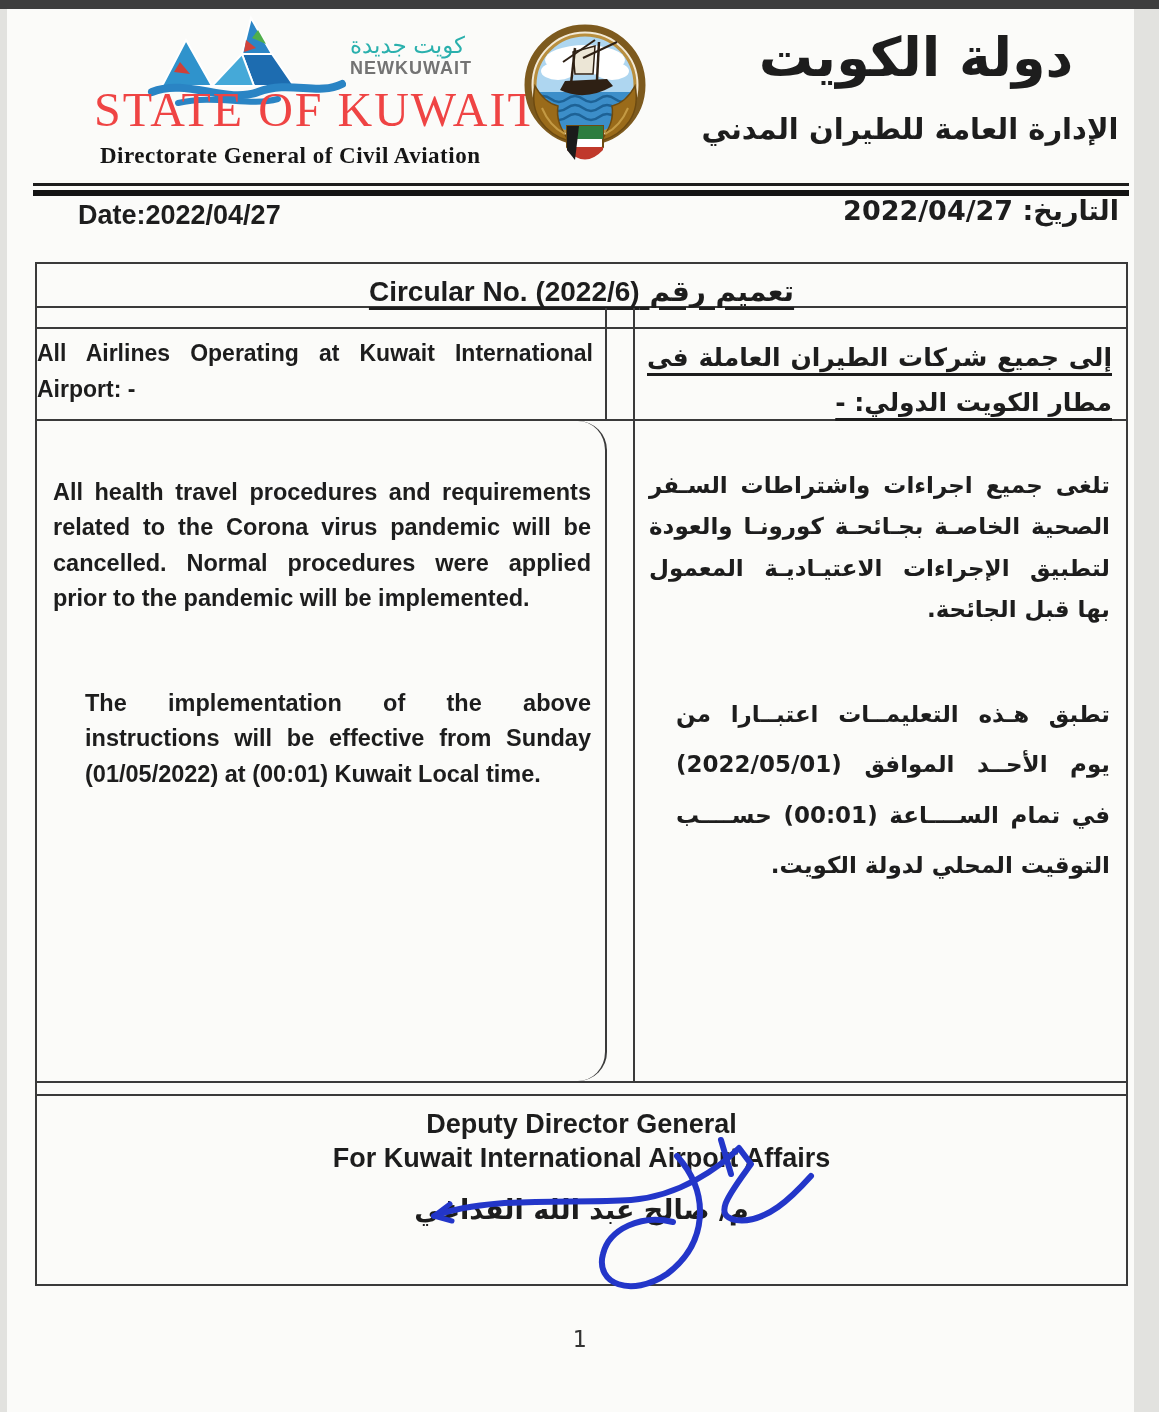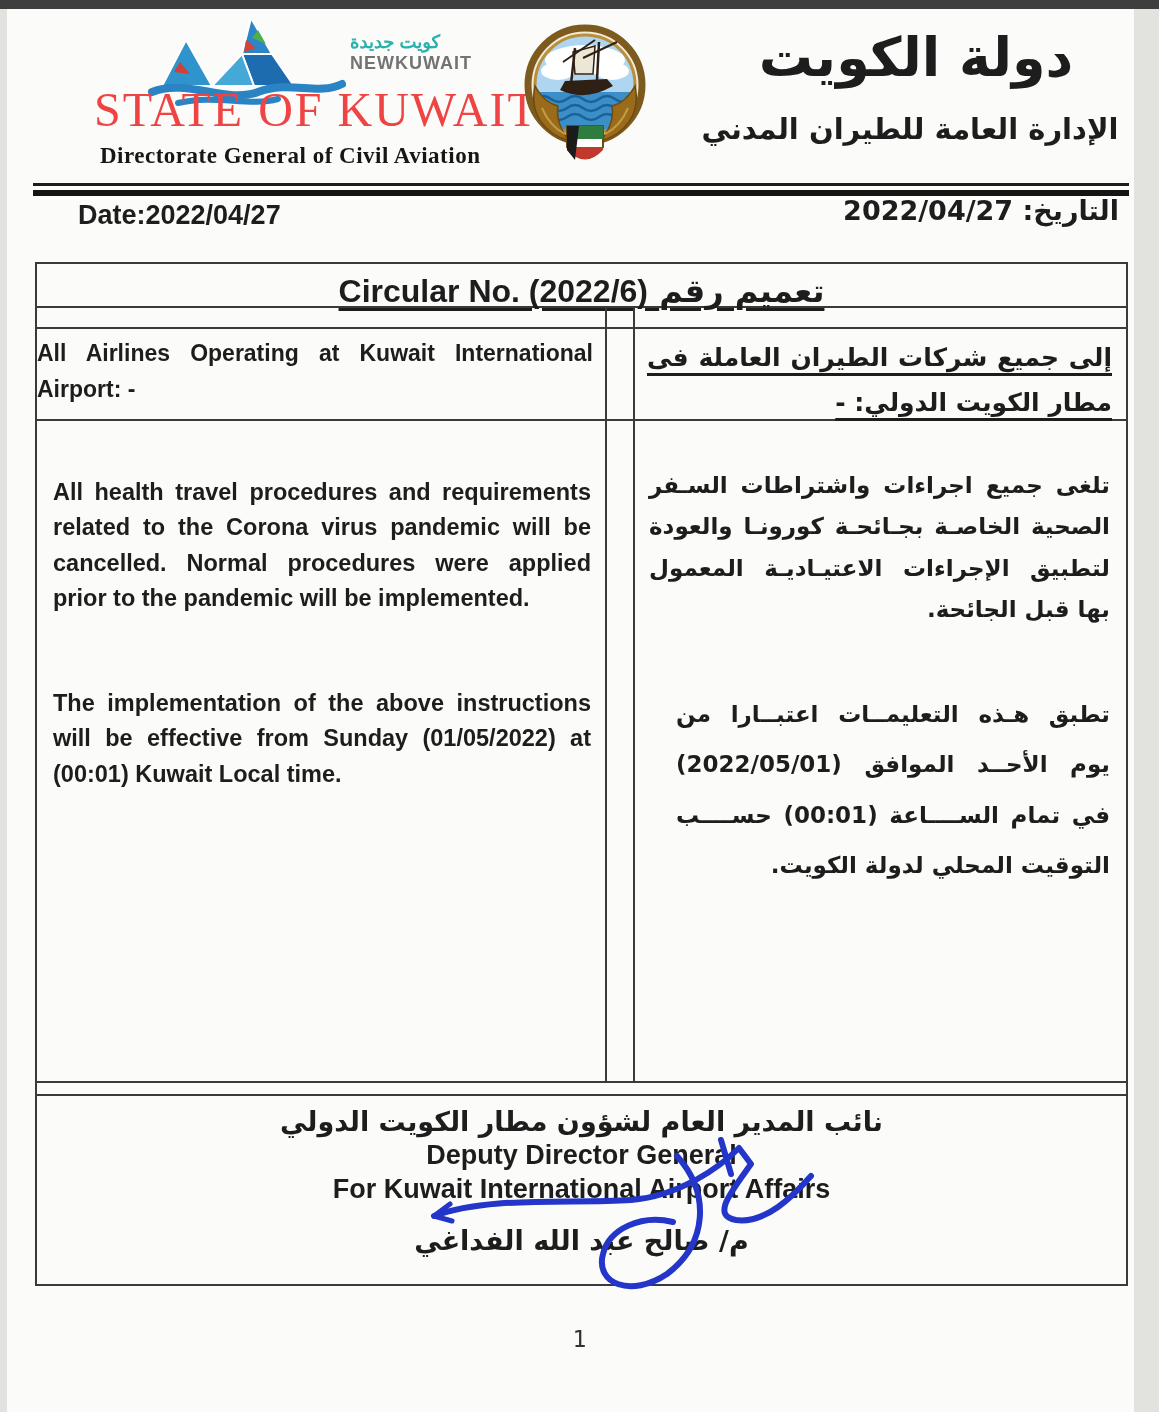--- a/index.html
+++ b/index.html
@@ -8,21 +8,21 @@
     background:#fbfbf9; overflow:hidden;
     font-family:"Liberation Sans", sans-serif; color:#1d1d1d;
   }
   .scan-top    { position:absolute; top:0; left:0; width:1159px; height:9px; background:#3e3e3e; }
   .scan-left   { position:absolute; top:9px; left:0; width:7px; height:1403px; background:#e2e2df; }
   .scan-right  { position:absolute; top:9px; right:0; width:25px; height:1403px; background:#dddddad9; }
 
   
   .logo-wrap { position:absolute; left:146px; top:14px; display:flex; align-items:flex-start; }
   .logo-text { margin-left:4px; padding-top:18px; line-height:1.15; text-align:left; }
-  .logo-ar   { color:#2ab0ad; font-size:18px; font-weight:bold; display:block; }
+  .logo-ar   { color:#2ab0ad; font-size:23px; font-weight:normal; display:block; }
   .logo-en   { color:#737373; font-size:18px; font-weight:bold; letter-spacing:1px; display:block; }
 
   .state-title { position:absolute; left:94px; top:82px; font-family:"Liberation Serif", serif;
                  font-size:48px; letter-spacing:2px; color:#ef4444; }
   .dir-subtitle{ position:absolute; left:100px; top:143px; font-family:"Liberation Serif", serif;
                  font-size:23px; font-weight:bold; letter-spacing:0.5px; color:#161616; }
 
   .emblem { position:absolute; left:515px; top:22px; }
 
   .ar-state { position:absolute; right:38px; top:26px; width:410px; text-align:center;
@@ -40,41 +40,41 @@
   
   .tbl  { position:absolute; left:35px; top:262px; width:1089px; border:2px solid #3a3a3a; }
   .trow { display:flex; border-top:2px solid #3a3a3a; box-sizing:border-box; }
   .trow.first { border-top:none; }
   .c-l { width:570px; border-right:2px solid #3a3a3a; box-sizing:border-box; }
   .c-m { width:28px;  border-right:2px solid #3a3a3a; box-sizing:border-box; }
   .c-r { flex:1; box-sizing:border-box; }
   .c-full { flex:1; box-sizing:border-box; }
 
   .r-title { height:42px; align-items:center; justify-content:center; }
-  .title-line { direction:rtl; font-size:32px; font-weight:bold;
+  .title-line { direction:rtl; font-size:28px; font-weight:bold;
                 text-decoration:underline; text-decoration-thickness:3px; text-underline-offset:6px;
                 font-family:"DejaVu Sans", sans-serif;margin-top:12px; }
   .title-line .en { font-family:"Liberation Sans", sans-serif; }
 
   .r-spacer1 { height:21px; }
   .r-addr    { height:92px; }
   .r-body    { height:662px; }
   .r-spacer2 { height:13px; }
   .r-sign    { height:190px; position:relative; }
 
   .addr-en { padding:7px 12px 0 0; font-size:23px; font-weight:bold; line-height:1.55;
              text-decoration-thickness:2.5px; text-underline-offset:5px;
              text-align:justify; }
   .addr-ar { direction:rtl; padding:6px 14px 0 12px; font-size:25px; font-weight:bold; line-height:1.8;
              text-decoration:underline; text-decoration-thickness:2.5px; text-underline-offset:7px;
              text-align:justify; font-family:"DejaVu Sans", sans-serif; }
 
-  .body-en { padding:54px 14px 0 16px; font-size:23.5px; font-weight:bold; }
+  .body-en { padding:54px 14px 0 16px; font-size:23.5px; font-weight:bold;border-radius:29px; }
   .body-en p { margin:0; line-height:1.5; text-align:justify; }
-  .body-en p + p { margin-top:70px; }
+  .body-en p + p { margin-top:70px;margin-left:32px; }
 
   .body-ar { direction:rtl; padding:44px 16px 0 14px; font-size:23px; font-weight:bold;
              font-family:"DejaVu Sans", sans-serif; }
   .body-ar p { margin:0; text-align:justify; }
   .body-ar .p1 { line-height:1.8; }
   .body-ar .p2 { margin-top:58px; line-height:2.2;margin-left:27px; }
 
   .sign-box { text-align:center; padding-top:10px; }
   .sig-ar-title { font-size:27px; font-weight:bold; direction:rtl; font-family:"DejaVu Sans", sans-serif; }
   .sig-en { font-size:27px; font-weight:bold; margin-top:3px; }
@@ -186,21 +186,20 @@
         <p class="p2">تطبق هـذه التعليمــات اعتبــارا من يوم الأحــد الموافق (2022/05/01) في تمام الســــاعة (00:01) حســــب التوقيت المحلي لدولة الكويت.</p>
       </div>
     </div>
 
     <div class="trow r-spacer2">
       <div class="c-full"></div>
     </div>
 
     <div class="trow r-sign">
       <div class="c-full sign-box">
-        <div class="sig-ar-title">نائب المدير العام لشؤون مطار الكويت الدولي</div>
         <div class="sig-en">Deputy Director General</div>
         <div class="sig-en">For Kuwait International Airport Affairs</div>
         <div class="sig-name">م/ صالح عبد الله الفداغي</div>
         <svg class="sig-ink" width="410" height="160" viewBox="0 0 410 160">
           <path d="M15,82 C 70,62 150,70 212,66 C 262,62 302,32 320,14 L 332,30 C 312,58 292,82 317,86 C 347,90 374,62 392,42" fill="none" stroke="#2336c9" stroke-width="6" stroke-linecap="round" stroke-linejoin="round"></path>
           <path d="M15,82 l 16,-12 M15,82 l 18,5" fill="none" stroke="#2336c9" stroke-width="5" stroke-linecap="round"></path>
           <path d="M258,22 C 292,60 288,110 248,140 C 212,164 176,150 184,120 C 190,95 222,80 254,88" fill="none" stroke="#2336c9" stroke-width="6" stroke-linecap="round"></path>
           <path d="M302,6 L 312,40" fill="none" stroke="#2336c9" stroke-width="6" stroke-linecap="round"></path>
         </svg>
       </div>

